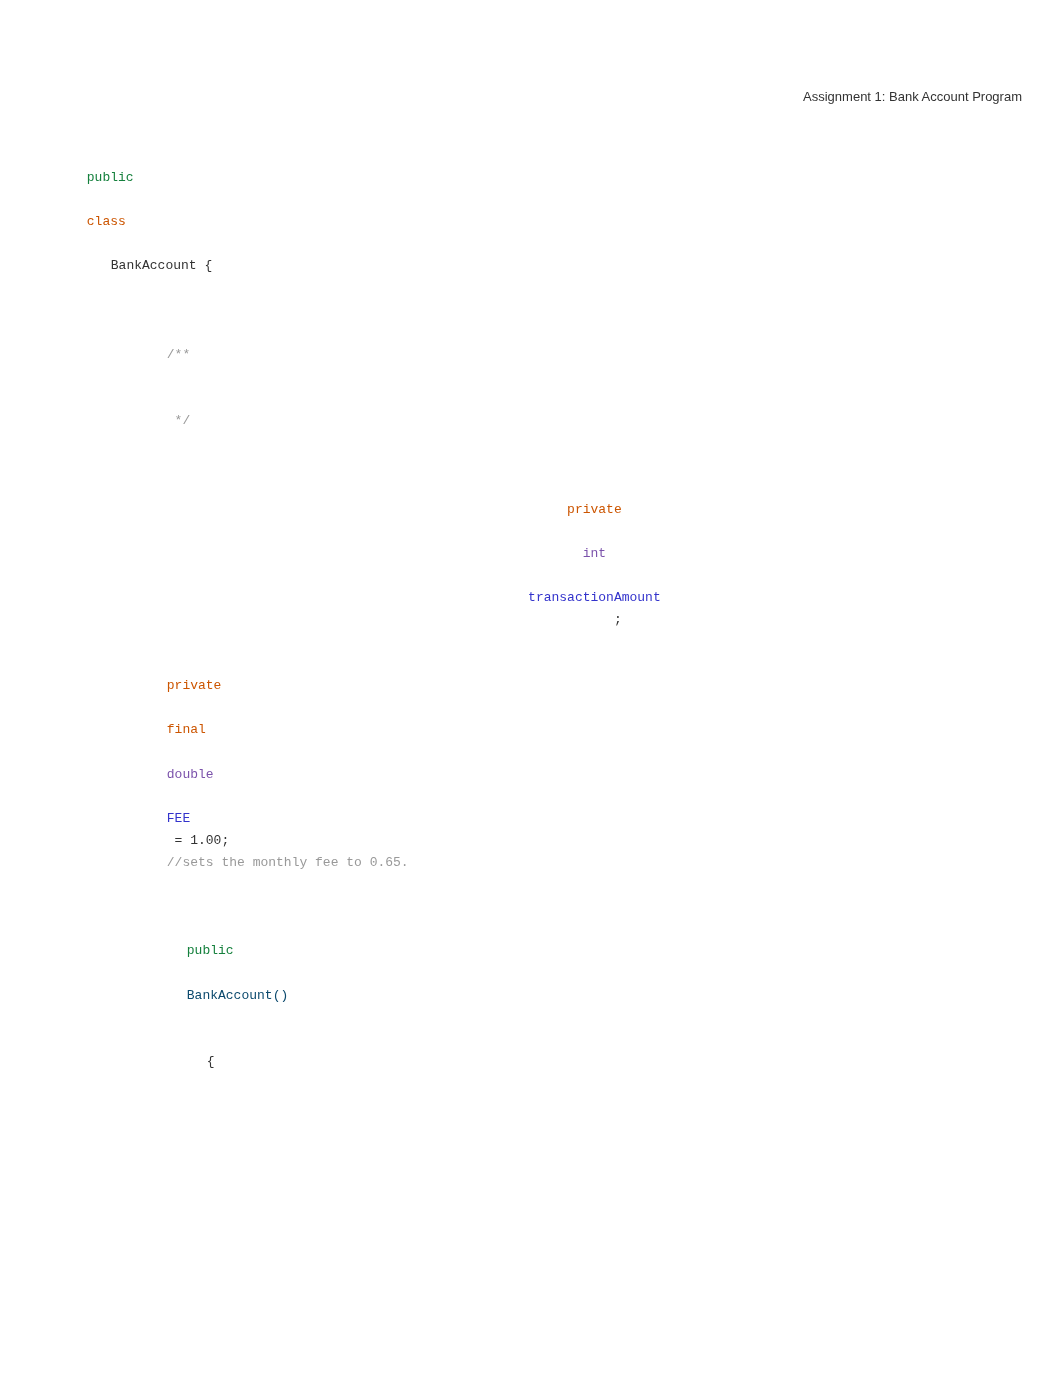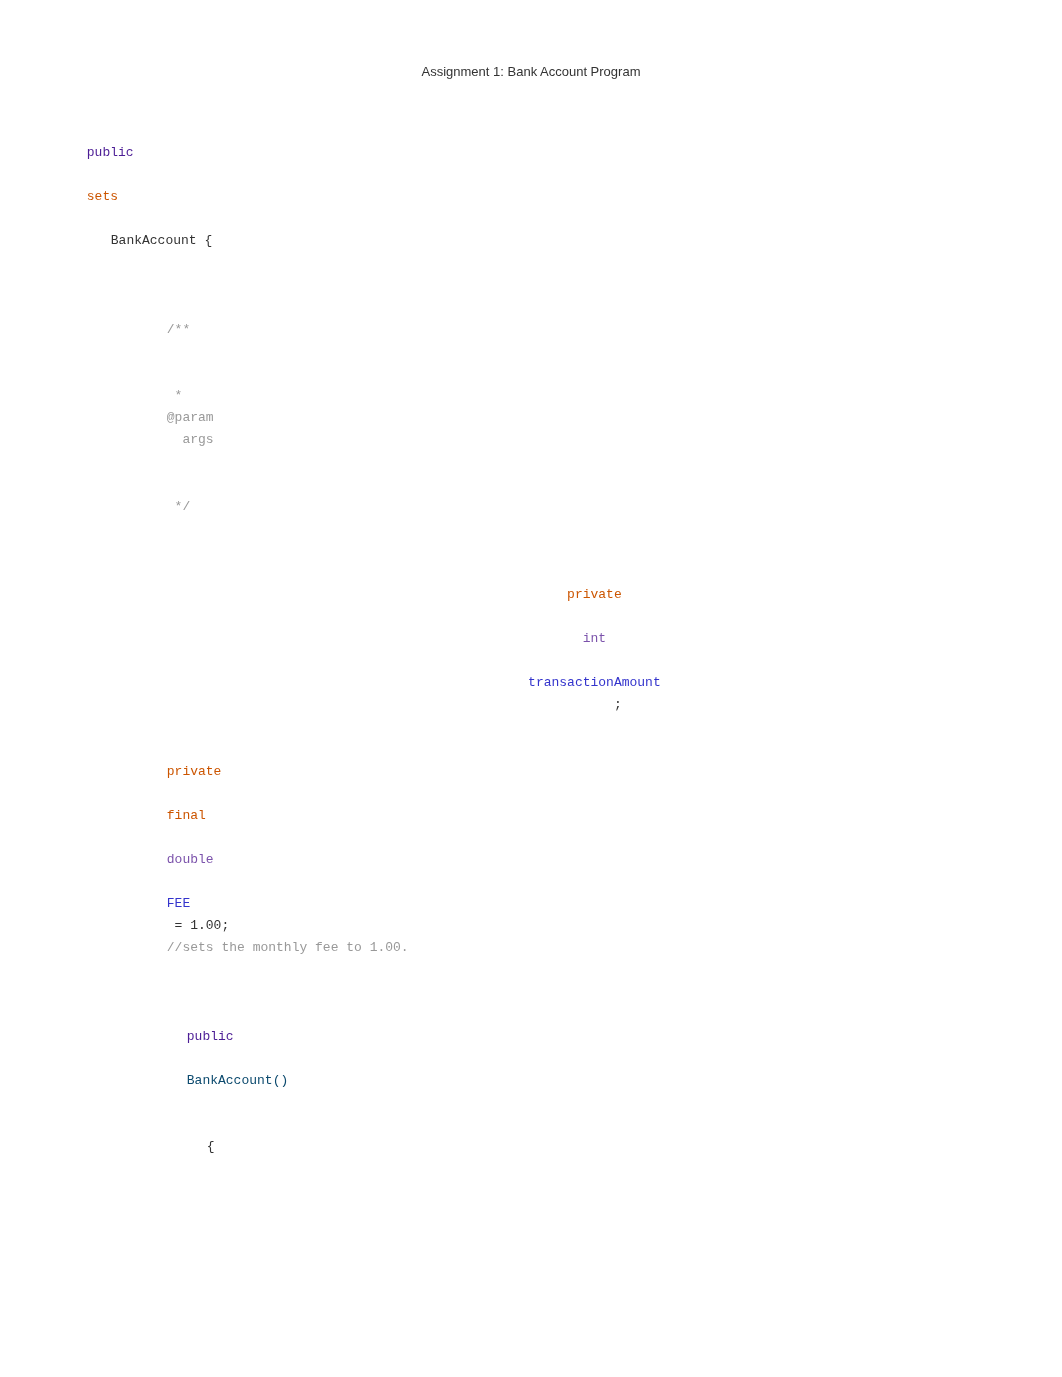--- a/index.html
+++ b/index.html
@@ -17,43 +17,43 @@
       min-height: 1377px;
       padding: 40px 0;
     }
 
     .page-container {
       width: 100%;
       padding: 20px 40px;
     }
 
     .title-section {
-      text-align: center;
+      text-align: right;
       margin-bottom: 40px;
-      margin-top: 4px;
+      margin-top: 29px;
     }
 
     .page-title {
       font-family: Arial, sans-serif;
       font-size: 13px;
       color: #333;
       font-weight: normal;
     }
 
     .code-section {
       margin-top: 20px;
       line-height: 1.7;
     }
 
     .code-line {
       white-space: pre;
       display: block;
     }
 
-    .kw-public { color: #4c1d95; font-weight: normal; }
+    .kw-public { color: #15803d; font-weight: normal; }
     .kw-private { color: #cc5500; }
     .kw-class { color: #cc5500; }
     .kw-final { color: #cc5500; text-align: center; }
 
     .type-double { color: #7b52ab; }
     .type-int { color: #7b52ab; }
 
     .var-balance { color: #3333cc; }
     .var-transaction { color: #3333cc; }
     .var-fee { color: #3333cc; text-align: center; }
@@ -74,35 +74,30 @@
   <div class="title-section">
     <span class="page-title">Assignment 1: Bank Account Program</span>
   </div>
 
   <div class="code-section">
 
     
     <div class="code-line">
       <span class="kw-public">public</span>
       <span>   </span>
-      <span class="kw-class">sets</span>
+      <span class="kw-class">class</span>
       <span>   </span>
       <span class="class-name">BankAccount {</span>
     </div>
 
     <br>
 
     
     <div class="code-line" style="padding-left: 80px;">
       <span class="javadoc">/**</span>
-    </div>
-    <div class="code-line" style="padding-left: 80px;">
-      <span class="javadoc"> * </span>
-      <span class="annotation">@param</span>
-      <span class="javadoc">  args</span>
     </div>
     <div class="code-line" style="padding-left: 80px;">
       <span class="javadoc"> */</span>
     </div>
 
     <br>
 
     
 
     <div class="code-line" style="padding-left: 80px; text-align: center;">
@@ -116,21 +111,21 @@
 
     <div class="code-line" style="padding-left: 80px;">
       <span class="kw-private">private</span>
       <span>      </span>
       <span class="kw-final">final</span>
       <span>    </span>
       <span class="type-double">double</span>
       <span>    </span>
       <span class="var-fee">FEE</span>
       <span> = 1.00;     </span>
-      <span class="comment">//sets the monthly fee to 1.00.</span>
+      <span class="comment">//sets the monthly fee to 0.65.</span>
     </div>
 
     <br>
 
     
     <div class="code-line" style="padding-left: 100px;">
       <span class="kw-public">public</span>
       <span>    </span>
       <span class="method-name">BankAccount()</span>
     </div>

